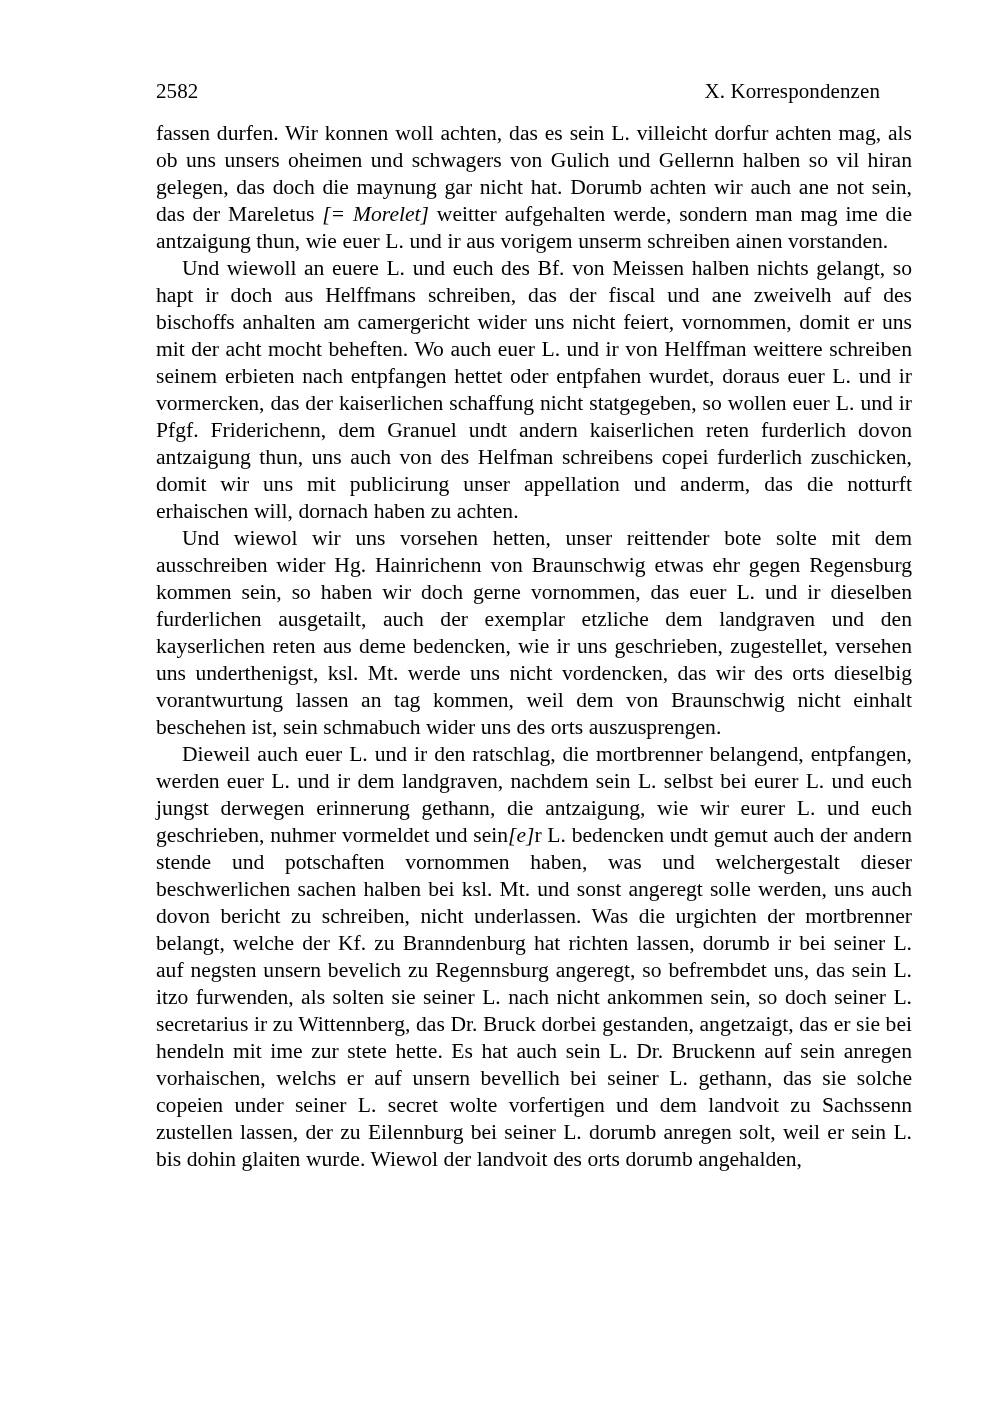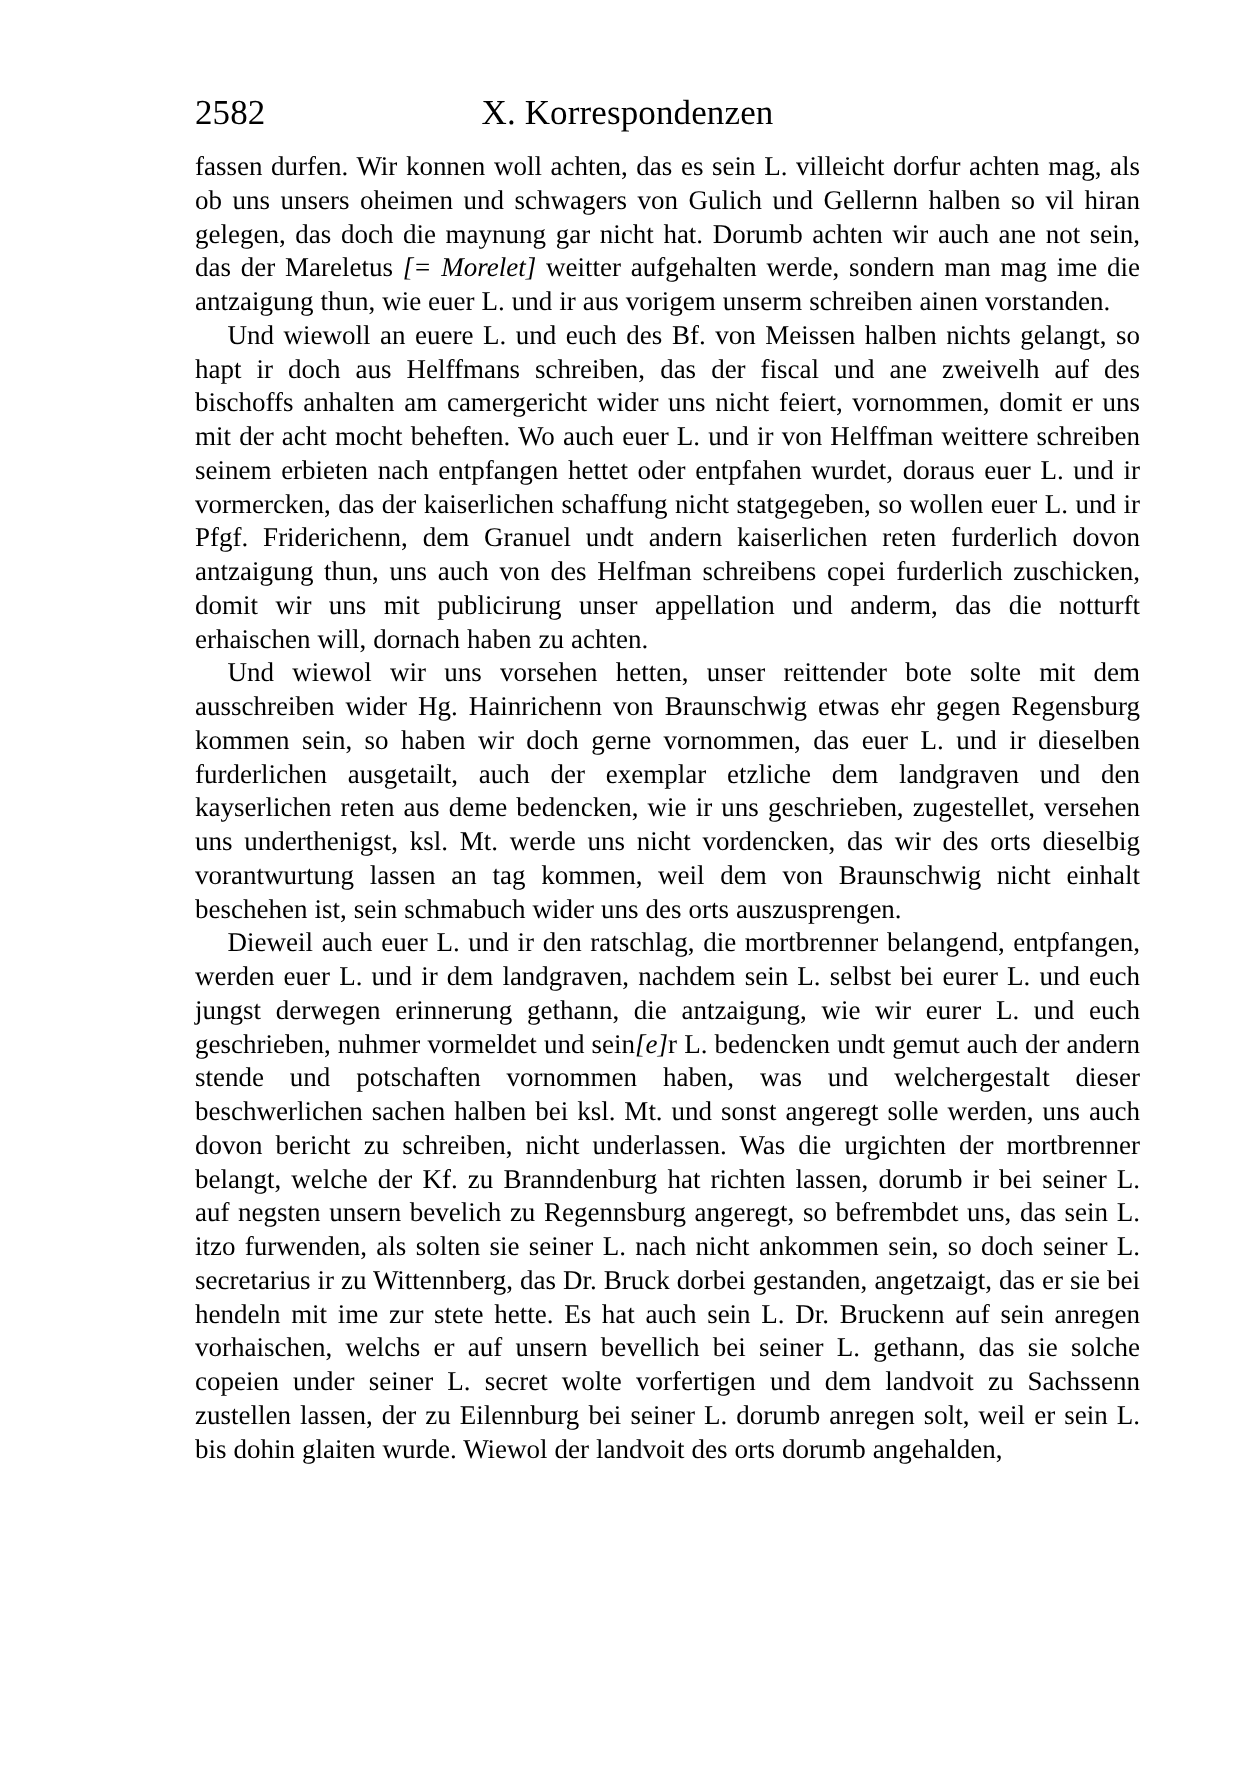--- a/index.html
+++ b/index.html
@@ -18,36 +18,36 @@
     background: #ffffff;
     overflow: hidden;
     box-sizing: border-box;
   }
   .running-head {
     position: absolute;
     left: 156px;
     top: 78px;
     width: 756px;
     height: 26px;
-    font-size: 28px;
+    font-size: 21px;
     line-height: 26px;
     letter-spacing: 0.1px;
   }
   .running-head .folio {
     position: absolute;
     left: 0;
     top: 0;
     white-space: nowrap;
   }
   .running-head .section-title {
     position: absolute;
     left: 0;
     top: 0;
     width: 756px;
-    text-align: center;
+    text-align: right;
     white-space: nowrap;
     transform: translateX(-75px);
   }
   .textblock {
     position: absolute;
     left: 156px;
     top: 120px;
     width: 756px;
   }
   .para {

